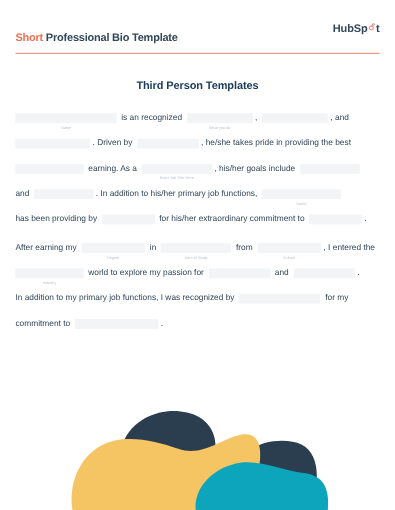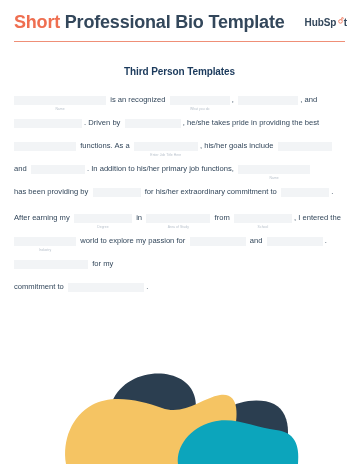--- a/index.html
+++ b/index.html
@@ -13,25 +13,26 @@
 
   
   .header {
     position: relative;
     padding: 12px 14px 0 14px;
     display: flex;
     align-items: center;
     justify-content: space-between;
   }
   .doc-title {
-    font-size: 18px;
+    font-size: 10px;
     font-weight: 700;
     color: #33475b;
     letter-spacing: -0.2px;
     white-space: nowrap;
+    margin-top: 17px;
   }
   .doc-title .accent { color: #ef6f51; }
   .brand {
     display: flex; align-items: flex-start;
     font-size: 10px; font-weight: 700; color: #33475b;
     letter-spacing: -0.1px;
     white-space: nowrap;
     padding-left: 20px;
   }
   .brand .sprocket {
@@ -141,21 +142,21 @@
           <span class="txt"> , and</span>
         </div>
         <div class="line">
           <span class="blank" style="width: 68px;"></span>
           <span class="txt"> . Driven by  </span>
           <span class="blank" style="width: 56px;"></span>
           <span class="txt"> , he/she takes pride in providing the best</span>
         </div>
         <div class="line">
           <span class="blank" style="width: 62px;"></span>
-          <span class="txt">  functions. As a  </span>
+          <span class="txt">  earning. As a  </span>
           <span class="blank" style="width: 64px;">
             <span class="hint">Enter Job Title Here</span>
           </span>
           <span class="txt"> , his/her goals include  </span>
           <span class="blank" style="width: 54px;"></span>
         </div>
         <div class="line">
           <span class="txt">and  </span>
           <span class="blank" style="width: 54px;"></span>
           <span class="txt"> . In addition to his/her primary job functions,  </span>
@@ -194,20 +195,21 @@
           <span class="blank" style="width: 62px;">
             <span class="hint">Industry</span>
           </span>
           <span class="txt">  world to explore my passion for  </span>
           <span class="blank" style="width: 56px;"></span>
           <span class="txt">  and  </span>
           <span class="blank" style="width: 56px;"></span>
           <span class="txt"> .</span>
         </div>
         <div class="line">
+          <span class="txt">In addition to my primary job functions, I was recognized by  </span>
           <span class="blank" style="width: 74px;"></span>
           <span class="txt">  for my</span>
         </div>
         <div class="line">
           <span class="txt">commitment to  </span>
           <span class="blank" style="width: 76px;"></span>
           <span class="txt"> .</span>
         </div>
       </div>
   </div>

